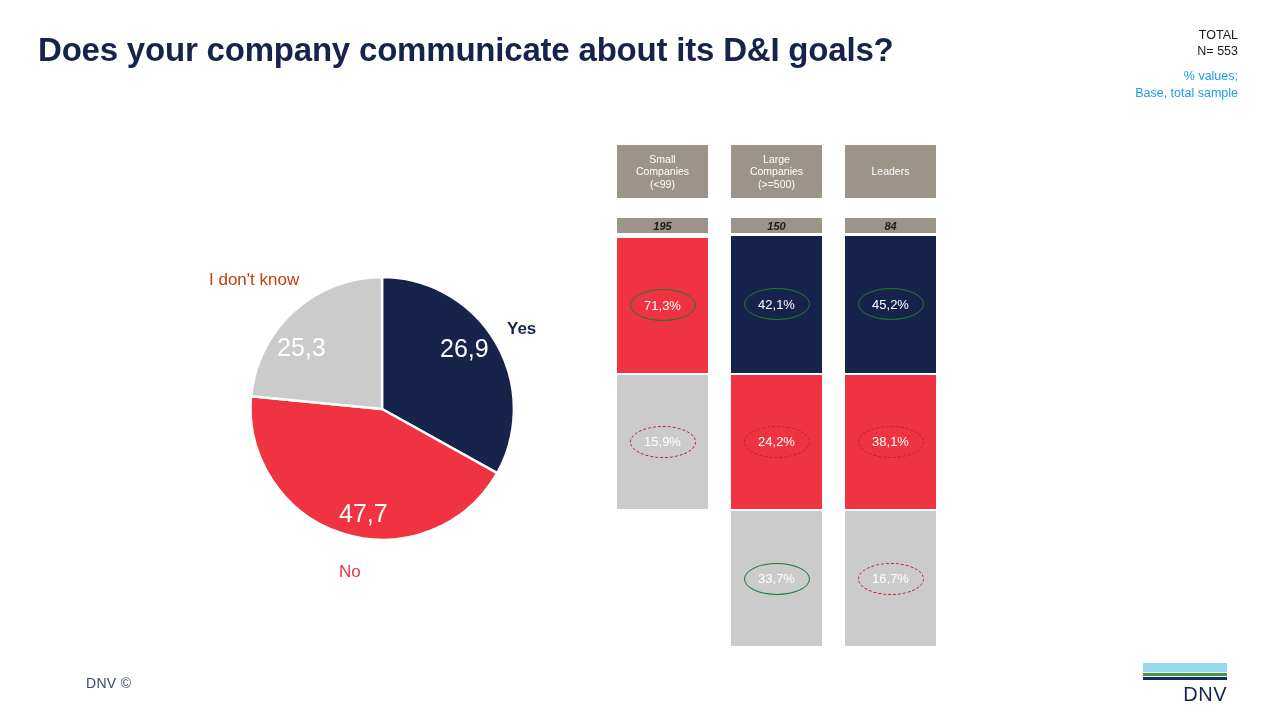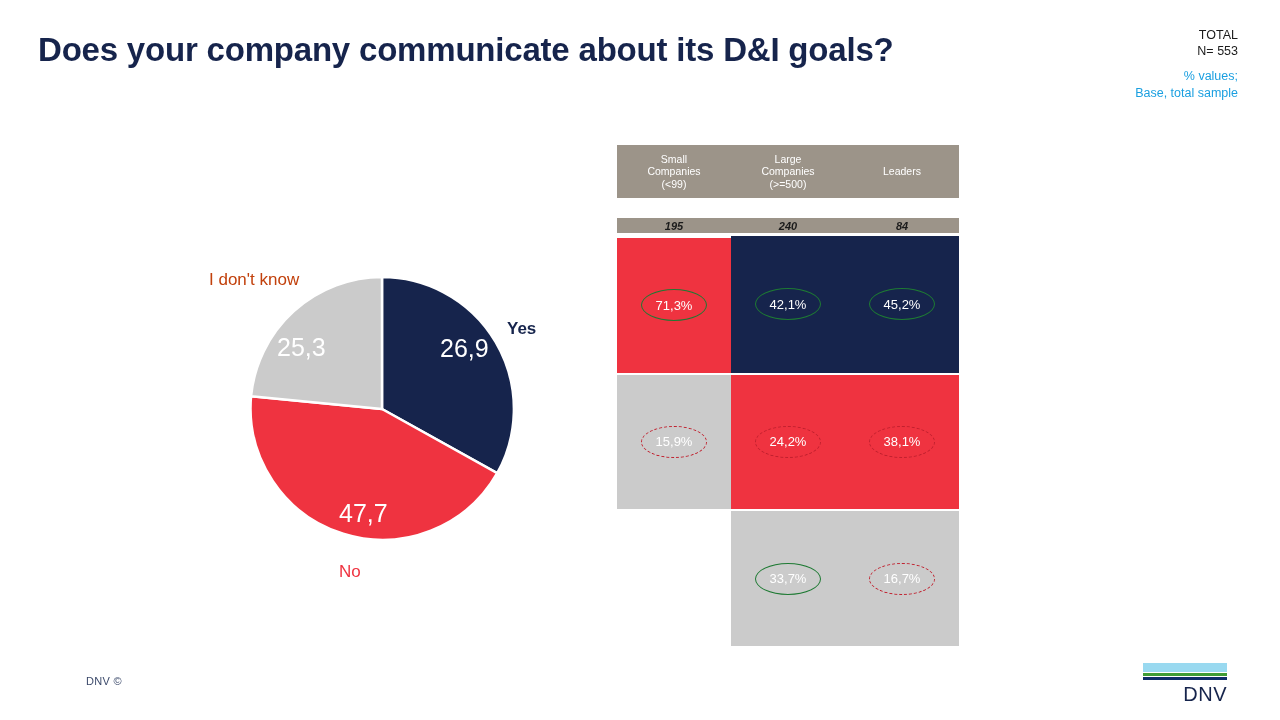--- a/index.html
+++ b/index.html
@@ -100,21 +100,21 @@
 
   
   .bars {
     position: absolute;
     left: 617px;
     top: 145px;
   }
   .bar-col {
     position: absolute;
     top: 0;
-    width: 114px;
+    width: 91px;
   }
   .bar-col.c0 { left: 0px; }
   .bar-col.c1 { left: 114px; }
   .bar-col.c2 { left: 228px; }
 
   .col-head {
     height: 53px;
     background: #9c9489;
     color: #ffffff;
     font-size: 10.5px;
@@ -177,21 +177,21 @@
   }
   .ellipse.bad {
     border: 1.6px dashed #c0202e;
   }
 
   
   .footer-copy {
     position: absolute;
     left: 86px;
     top: 675px;
-    font-size: 11px;
+    font-size: 14px;
     color: #3c4a6b;
     letter-spacing: 0.3px;
   }
   .logo {
     position: absolute;
     left: 1143px;
     top: 663px;
     width: 84px;
   }
   .logo-bar-1 {
@@ -273,21 +273,21 @@
         </div>
       </div>
     </div>
 
     <div class="bar-col c1">
       <div class="col-head">
         <span>Large</span>
         <span>Companies</span>
         <span>(&gt;=500)</span>
       </div>
-      <div class="col-base">240</div>
+      <div class="col-base">150</div>
       <div class="col-stack">
         <div class="seg s0">
           <span class="ellipse good"></span>
           <span class="seg-val">42,1%</span>
         </div>
         <div class="seg s1">
           <span class="ellipse bad"></span>
           <span class="seg-val">24,2%</span>
         </div>
         <div class="seg s2">

